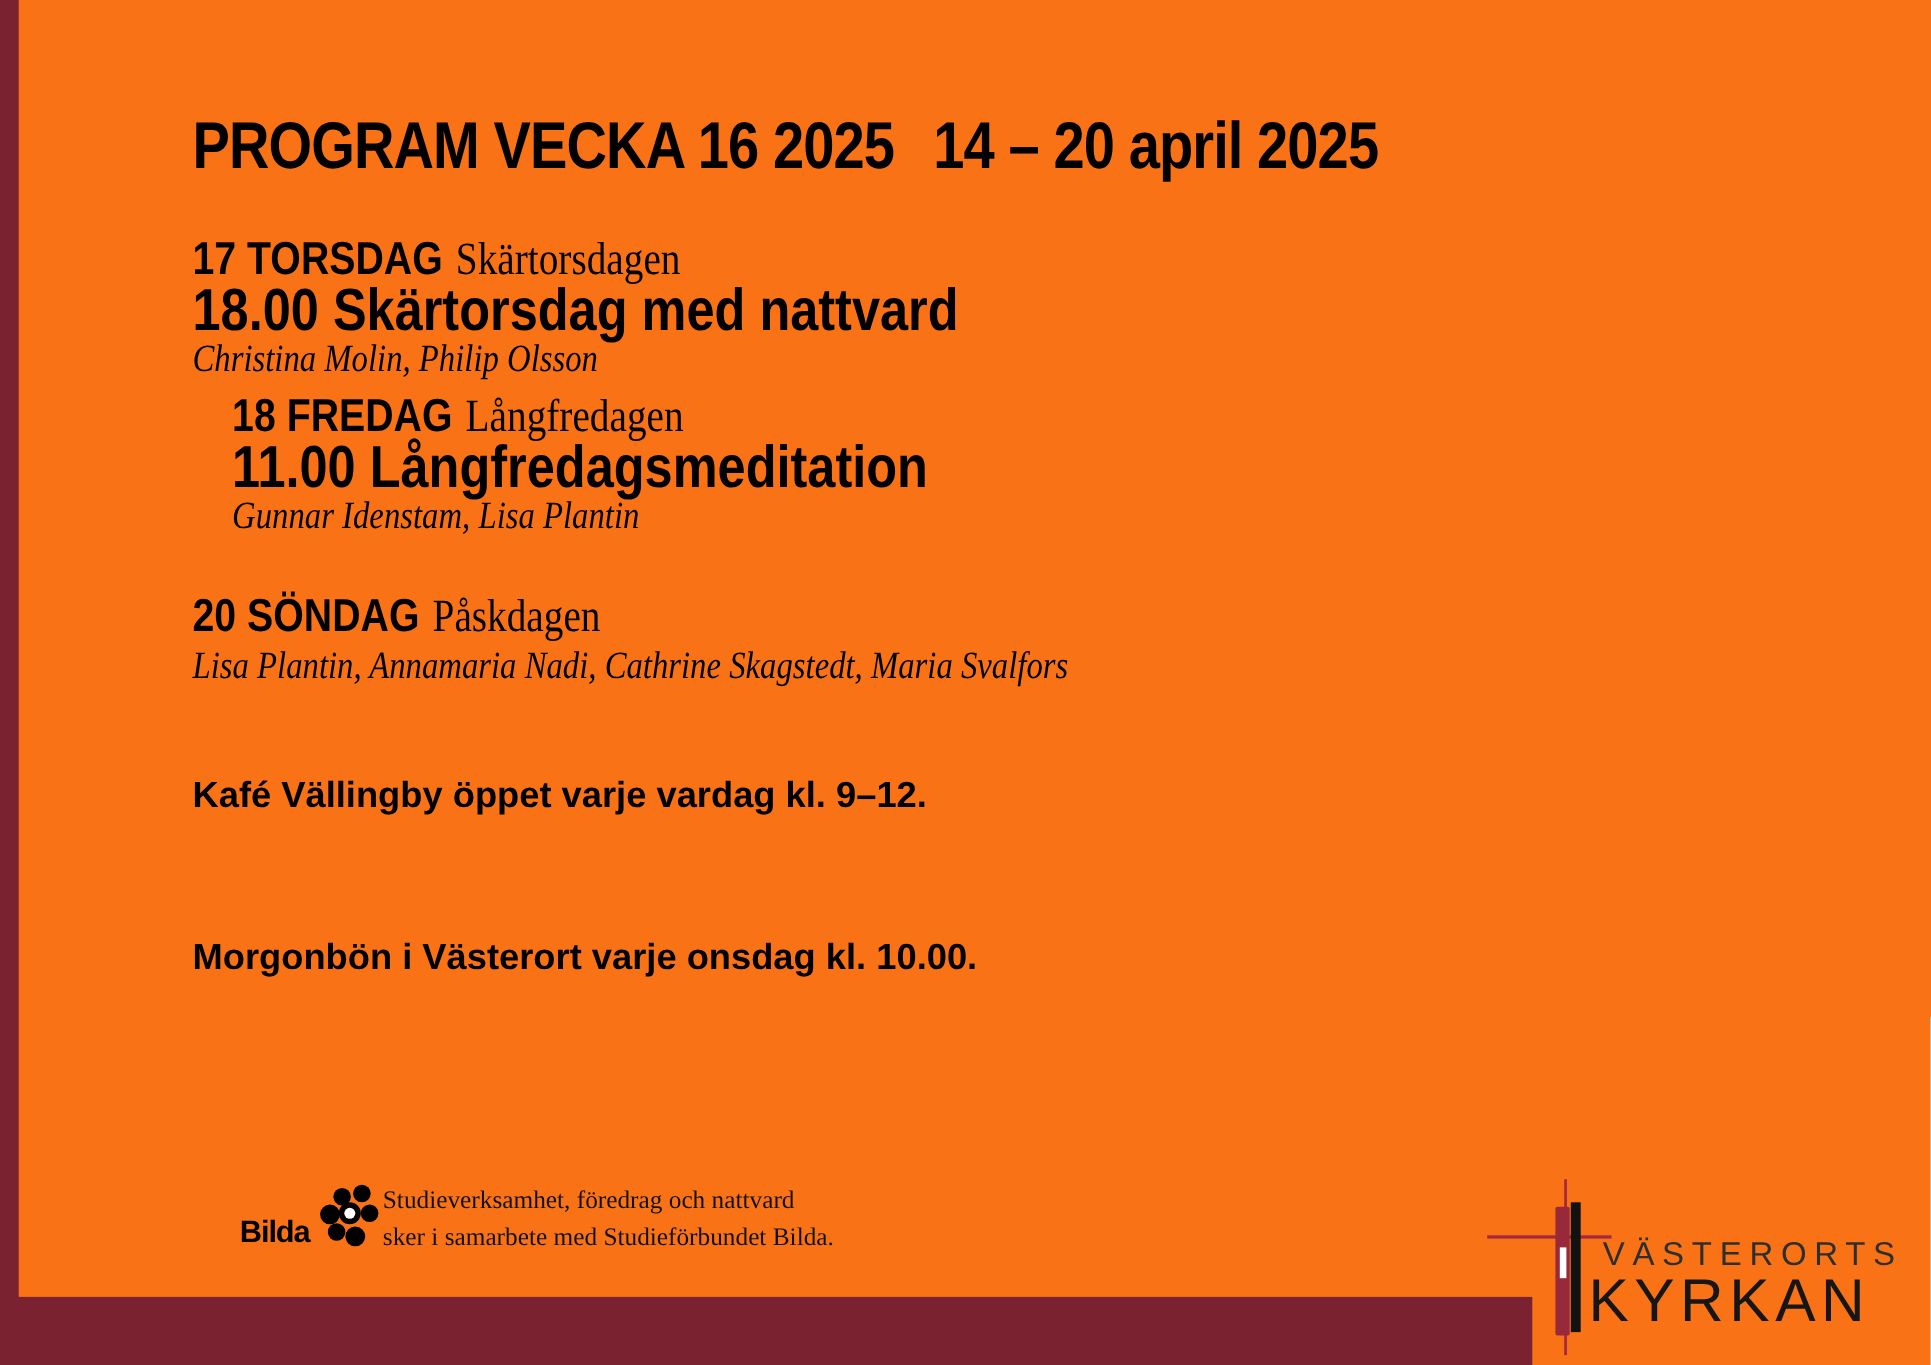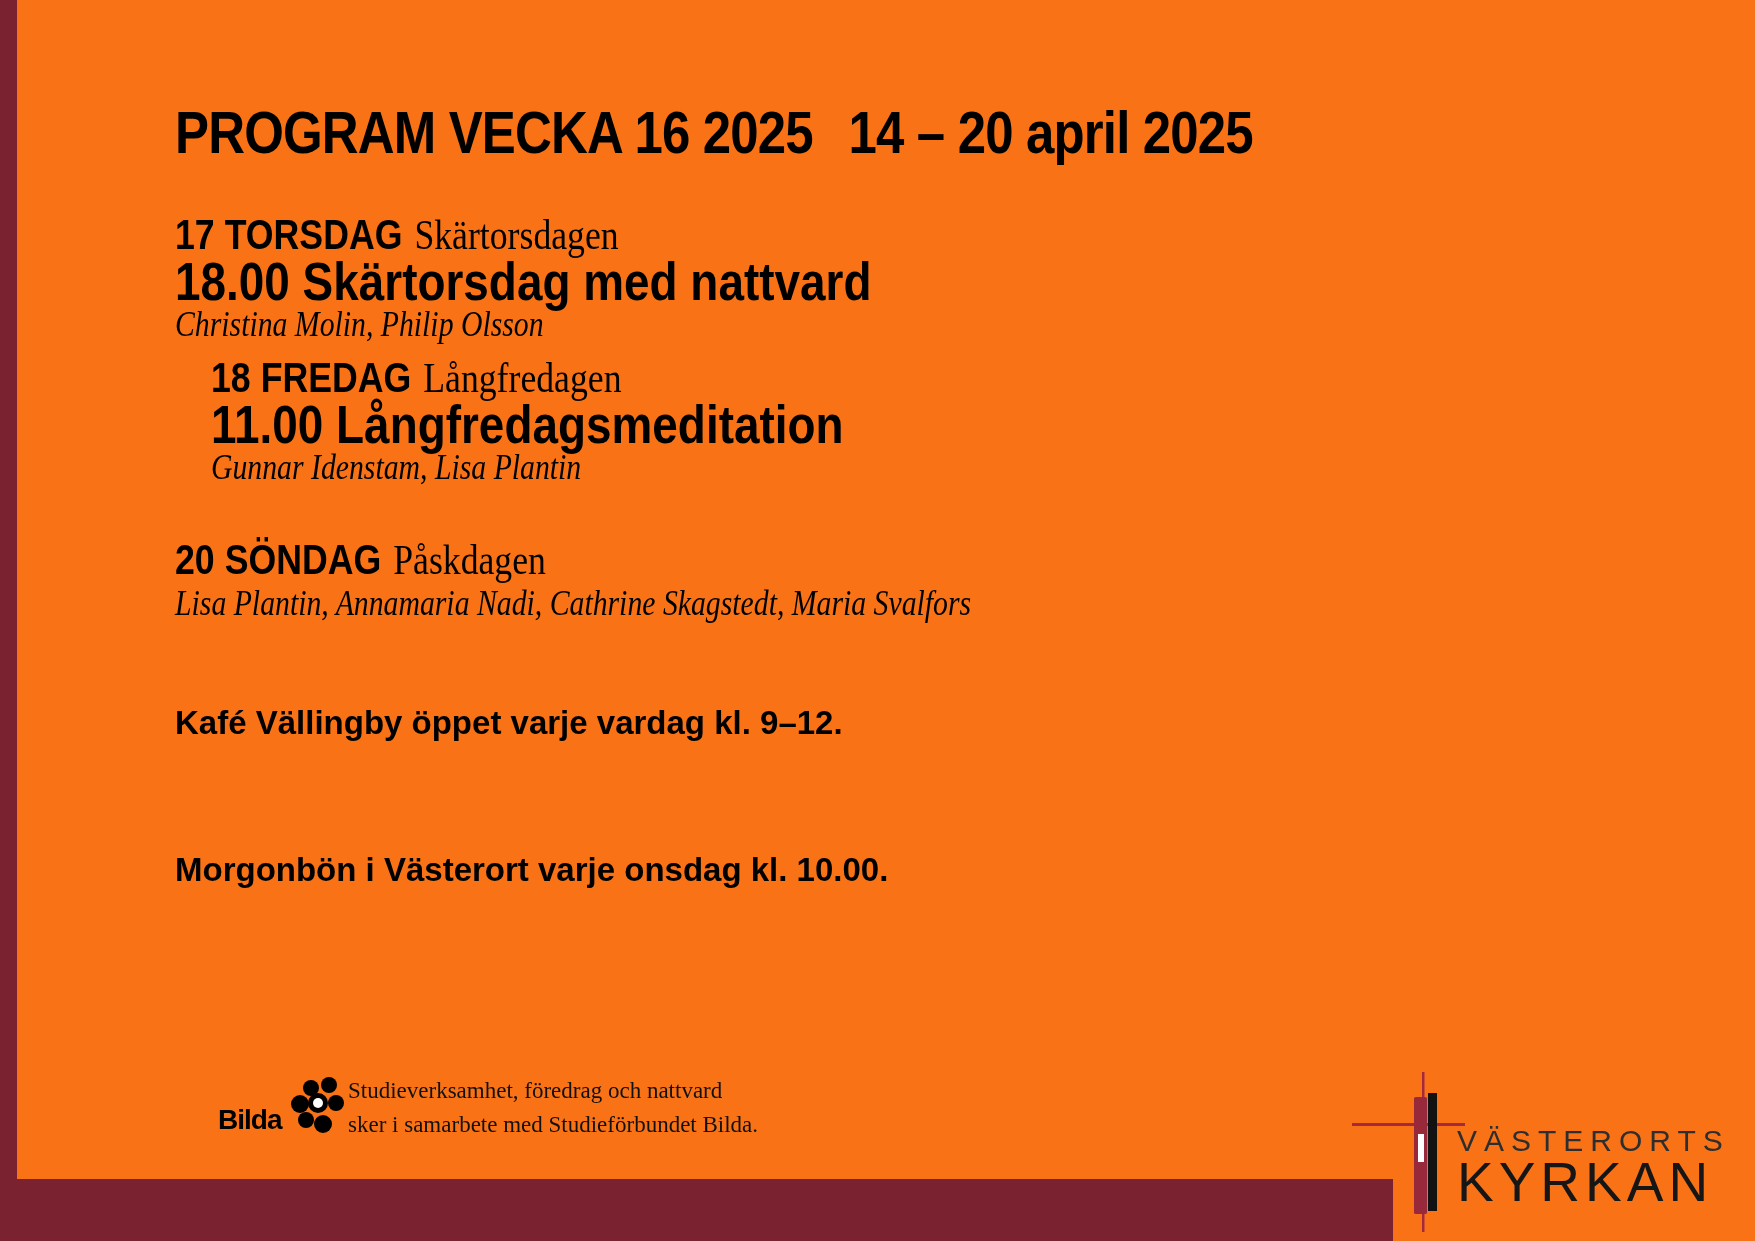--- a/index.html
+++ b/index.html
@@ -58,21 +58,21 @@
   }
 
   
   .kyrkan{position:absolute;left:1340px;top:1058px;width:400px;height:180px;}
   .kyrkan-cross{position:absolute;left:0;top:0;}
   .kyrkan-line1{
     position:absolute;left:117px;top:66px;
     font-size:30px;letter-spacing:7px;color:#2e2e2e;font-weight:normal;
   }
   .kyrkan-line2{
-    position:absolute;left:117px;top:92px;
+    position:absolute;left:104px;top:92px;
     font-size:55px;letter-spacing:5px;color:#161616;font-weight:normal;
   }
 </style>
 </head>
 <body>
 
 <div class="page">
 
   <div class="left-bar"></div>
   <div class="bottom-bar"></div>

